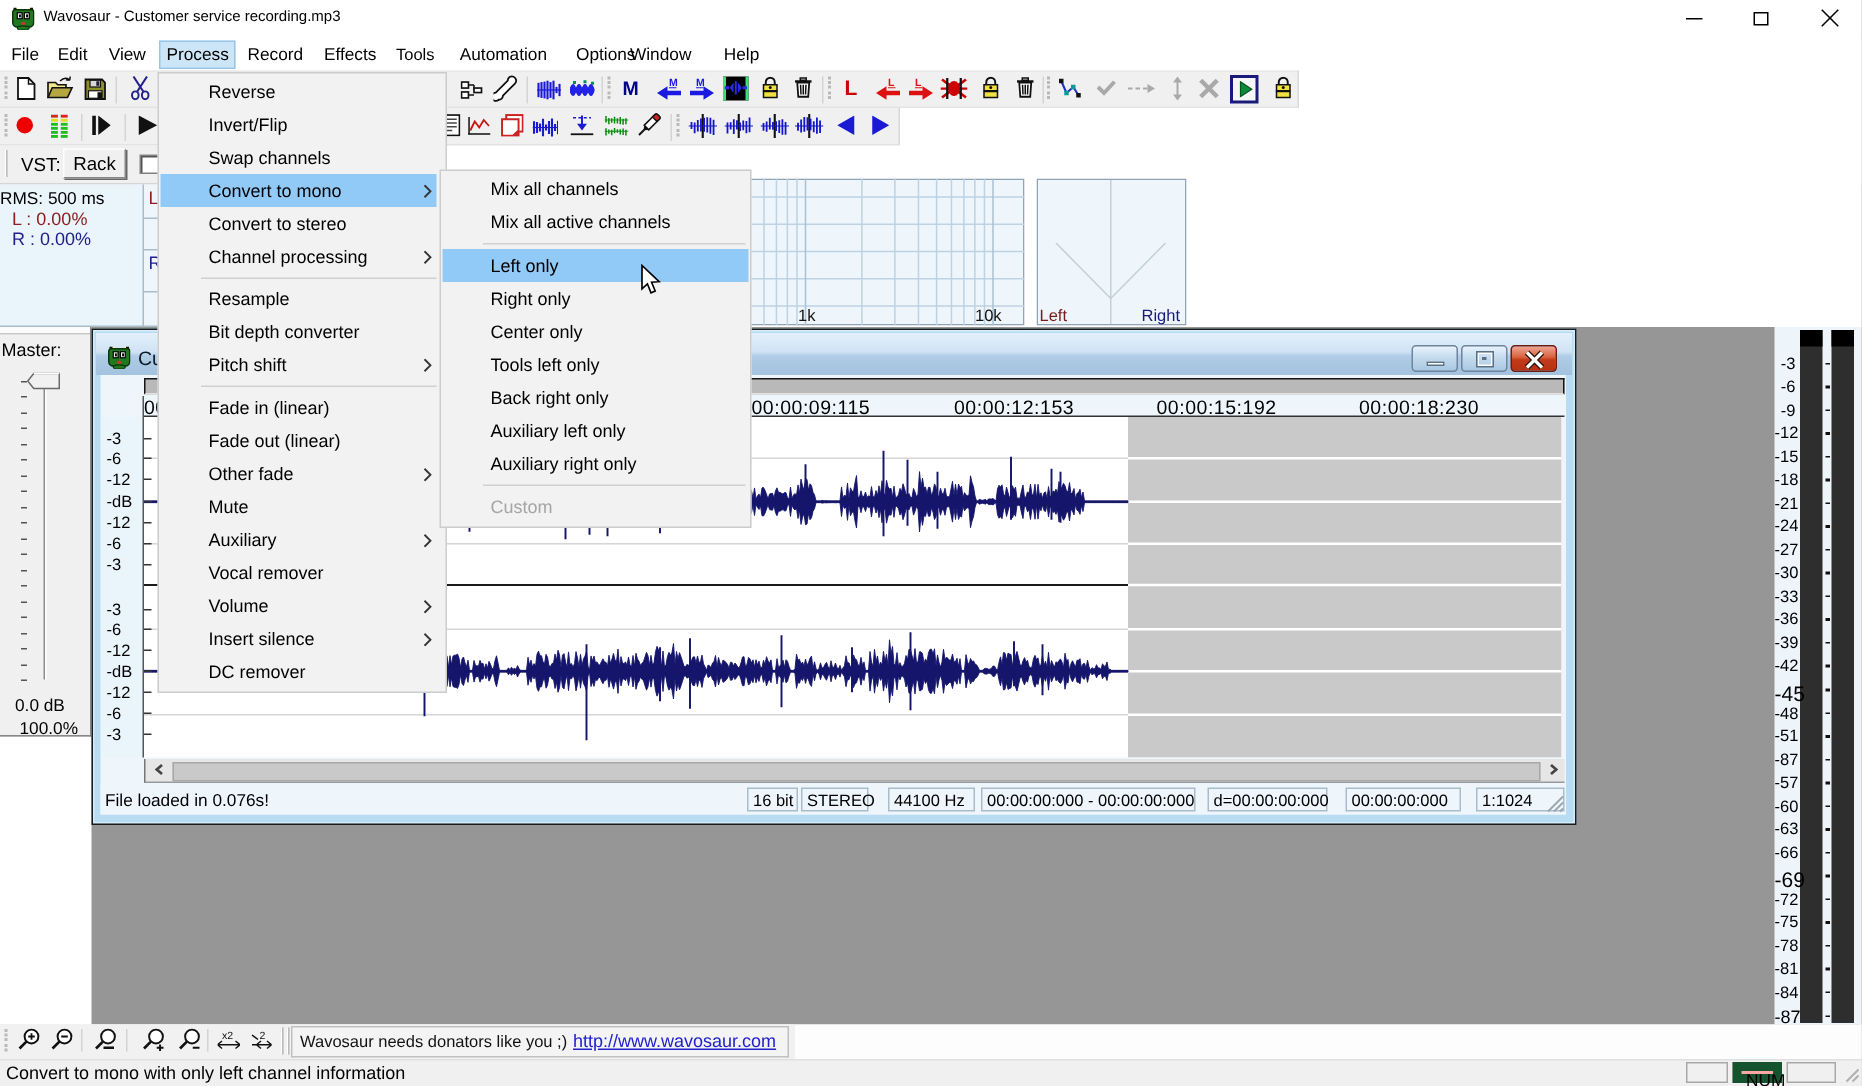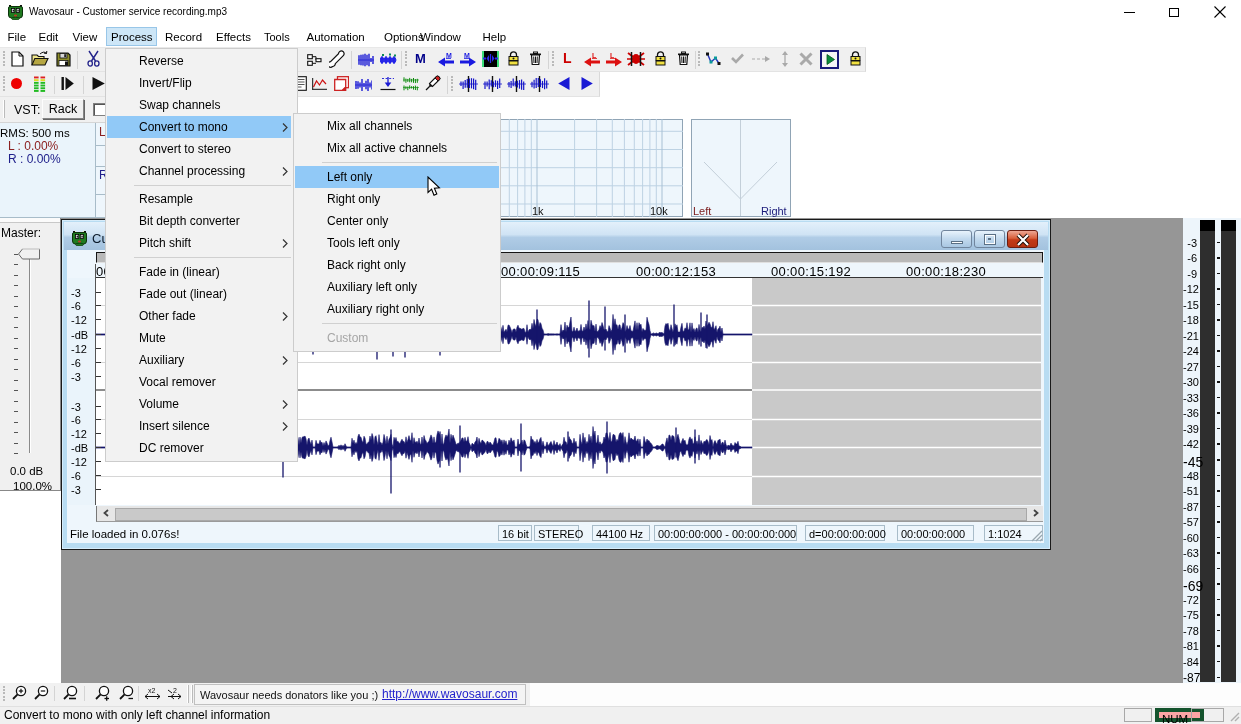--- a/index.html
+++ b/index.html
@@ -704,21 +704,21 @@
     <path d="M1 4 l4 3 M1 10.5 h13 M14 10.5 l-3 -2.5 M14 10.5 l-3 2.5 M4 10.5 l3 -2.5 M4 10.5 l3 2.5" stroke="#111" stroke-width="1" fill="none"></path>
   </svg>
 <div class="a" style="left:187px;top:685px;width:1.5px;height:18px;background:#dadada;border-left:1px solid #fff;border-right:1px solid #bbb"></div>
 <div class="a" style="left:191px;top:685px;width:1.5px;height:18px;background:#dadada;border-left:1px solid #fff;border-right:1px solid #bbb"></div>
 <div class="a" style="left:194px;top:684px;width:332px;height:21px;background:#f4f4f4;border:1px solid #c0c0c0"></div>
 <div class="a" style="left:200px;top:689px;font-size:11px;color:#111;">Wavosaur needs donators like you ;)</div>
 <div class="a" style="left:382px;top:688px;font-size:12px;color:#2222cc;"><span style="text-decoration:underline">http://www.wavosaur.com</span></div>
 <div class="a" style="left:0px;top:706px;width:1241px;height:18px;background:#f0f0f0;border-top:1px solid #e0e0e0"></div>
 <div class="a" style="left:4px;top:709px;font-size:12px;color:#000;">Convert to mono with only left channel information</div>
 <div class="a" style="left:1124px;top:708px;width:28px;height:14px;border:1px solid #a8a8a8"></div>
-<div class="a" style="left:1155px;top:708px;width:49px;height:14px;border:4px solid #14532d;background:#fca5a5">
+<div class="a" style="left:1155px;top:708px;width:33px;height:14px;border:6px solid #14532d;background:#fca5a5">
     <div class="a" style="left:3px;top:1px;font-size:11.5px">NUM</div>
   </div>
 <div class="a" style="left:1191px;top:708px;width:33px;height:14px;border:1px solid #a8a8a8"></div>
 <svg class="a" style="left:1228px;top:710px" width="12" height="12" viewBox="0 0 12 12">
     <path d="M11 3 L3 11 M11 7 L7 11" stroke="#b0b0b0" stroke-width="1.4"></path>
   </svg>
 <div class="a" style="left:105px;top:48px;width:193px;height:414px;background:#f2f2f2;border:1px solid #cccccc;z-index:50"></div>
 <div class="a" style="left:139px;top:55px;font-size:12px;color:#000;z-index:52">Reverse</div>
 <div class="a" style="left:139px;top:77px;font-size:12px;color:#000;z-index:52">Invert/Flip</div>
 <div class="a" style="left:139px;top:99px;font-size:12px;color:#000;z-index:52">Swap channels</div>

